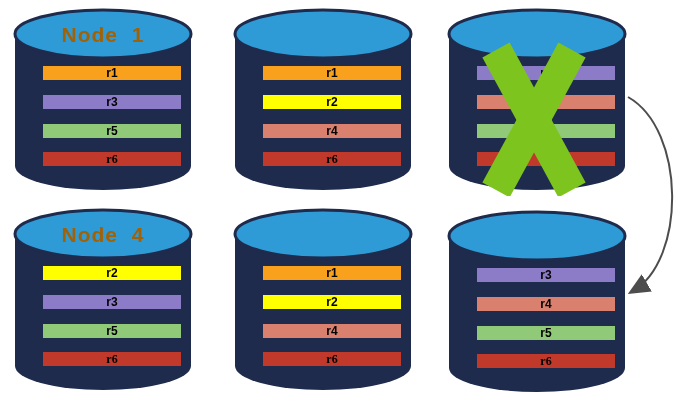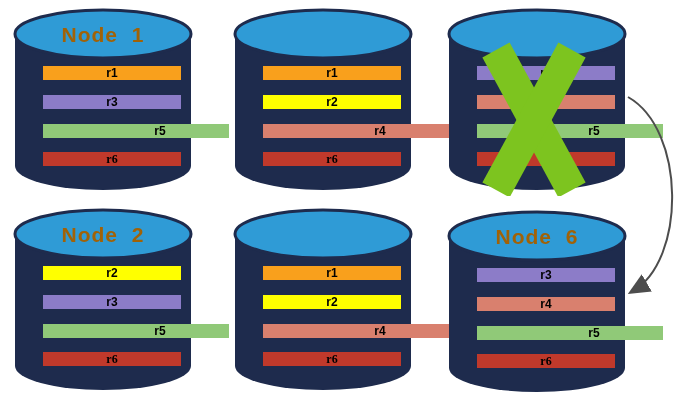--- a/index.html
+++ b/index.html
@@ -22,21 +22,21 @@
     font-size:21px; font-weight:bold;
     letter-spacing:1px; word-spacing:7px;
   }
   .bar {
     position:absolute; left:30px; width:138px; height:14px;
     border-radius:0; text-align:center;
     font-size:12px; font-weight:bold; line-height:14px; color:#000000;
   }
   .bar-0 { top:58px; }
   .bar-1 { top:87px; }
-  .bar-2 { top:116px;padding-left:48px; }
+  .bar-2 { top:116px; }
   .bar-3 { top:144px;font-family:Liberation Serif, serif; }
   .overlay { position:absolute; }
   #x-overlay     { left:478px; top:42px;  width:112px; height:154px; }
   #arrow-overlay { left:608px; top:78px;  width:68px;  height:232px; }
 </style>
 </head>
 <body>
 
 <div id="canvas">
 
@@ -76,21 +76,21 @@
     <div class="bar bar-2" style="background-color: rgb(144, 201, 120);">r5</div>
     <div class="bar bar-3" style="background-color: rgb(192, 57, 43);">r6</div>
   </div>
 
   <div class="node node-4">
     <svg class="cyl" viewBox="0 0 180 184">
       <ellipse cx="90" cy="158" rx="88" ry="24" fill="#1E2B4D"></ellipse>
       <rect x="2" y="26" width="176" height="132" fill="#1E2B4D"></rect>
       <ellipse cx="90" cy="26" rx="88" ry="24" stroke-width="3" fill="#2F9BD6" stroke="#1E2B4D"></ellipse>
     </svg>
-    <div class="node-title">Node 2</div>
+    <div class="node-title">Node 4</div>
     <div class="bar bar-0" style="background-color: rgb(255, 255, 0);">r2</div>
     <div class="bar bar-1" style="background-color: rgb(140, 124, 200);">r3</div>
     <div class="bar bar-2" style="background-color: rgb(144, 201, 120);">r5</div>
     <div class="bar bar-3" style="background-color: rgb(192, 57, 43);">r6</div>
   </div>
 
   <div class="node node-5">
     <svg class="cyl" viewBox="0 0 180 184">
       <ellipse cx="90" cy="158" rx="88" ry="24" fill="#1E2B4D"></ellipse>
       <rect x="2" y="26" width="176" height="132" fill="#1E2B4D"></rect>
@@ -101,21 +101,20 @@
     <div class="bar bar-2" style="background-color: rgb(217, 128, 110);">r4</div>
     <div class="bar bar-3" style="background-color: rgb(192, 57, 43);">r6</div>
   </div>
 
   <div class="node node-6">
     <svg class="cyl" viewBox="0 0 180 184">
       <ellipse cx="90" cy="158" rx="88" ry="24" fill="#1E2B4D"></ellipse>
       <rect x="2" y="26" width="176" height="132" fill="#1E2B4D"></rect>
       <ellipse cx="90" cy="26" rx="88" ry="24" stroke-width="3" fill="#2F9BD6" stroke="#1E2B4D"></ellipse>
     </svg>
-    <div class="node-title">Node 6</div>
     <div class="bar bar-0" style="background-color: rgb(140, 124, 200);">r3</div>
     <div class="bar bar-1" style="background-color: rgb(217, 128, 110);">r4</div>
     <div class="bar bar-2" style="background-color: rgb(144, 201, 120);">r5</div>
     <div class="bar bar-3" style="background-color: rgb(192, 57, 43);">r6</div>
   </div>
 
   <svg id="x-overlay" class="overlay" viewBox="0 0 112 154">
     <line x1="18" y1="8" x2="94" y2="148" stroke-width="31" stroke="#7DC41F"></line>
     <line x1="94" y1="8" x2="18" y2="148" stroke-width="31" stroke="#7DC41F"></line>
   </svg>

